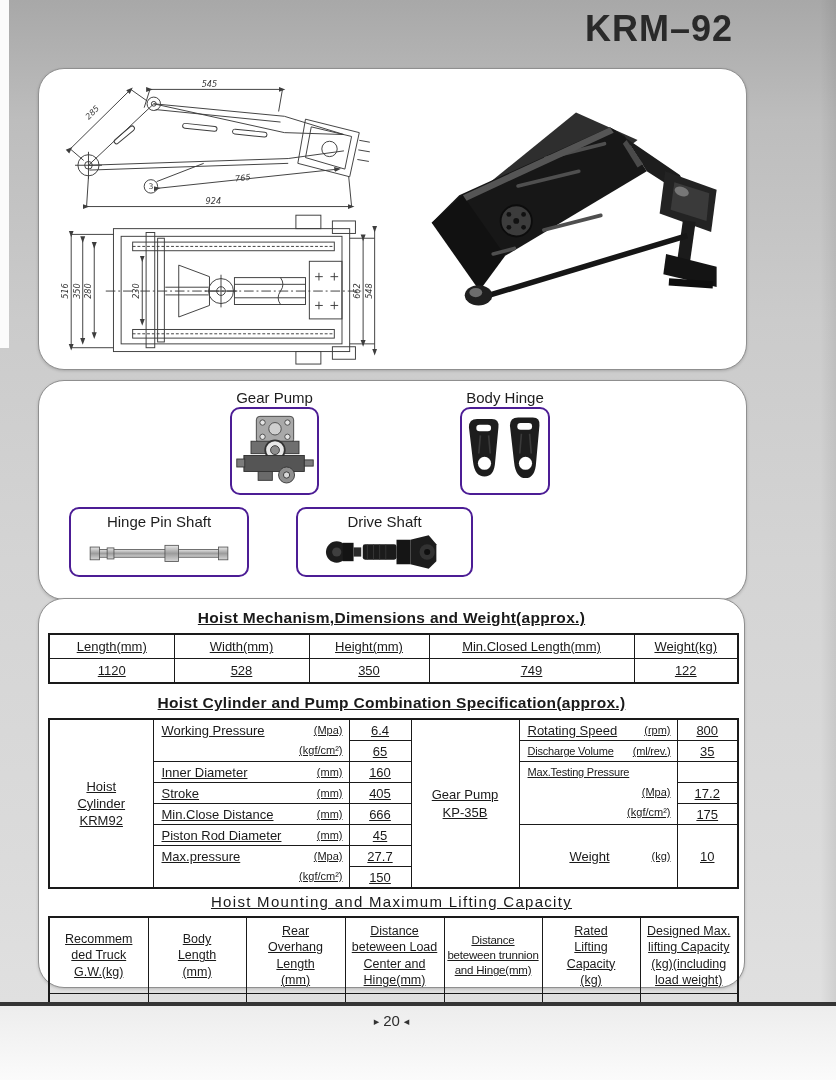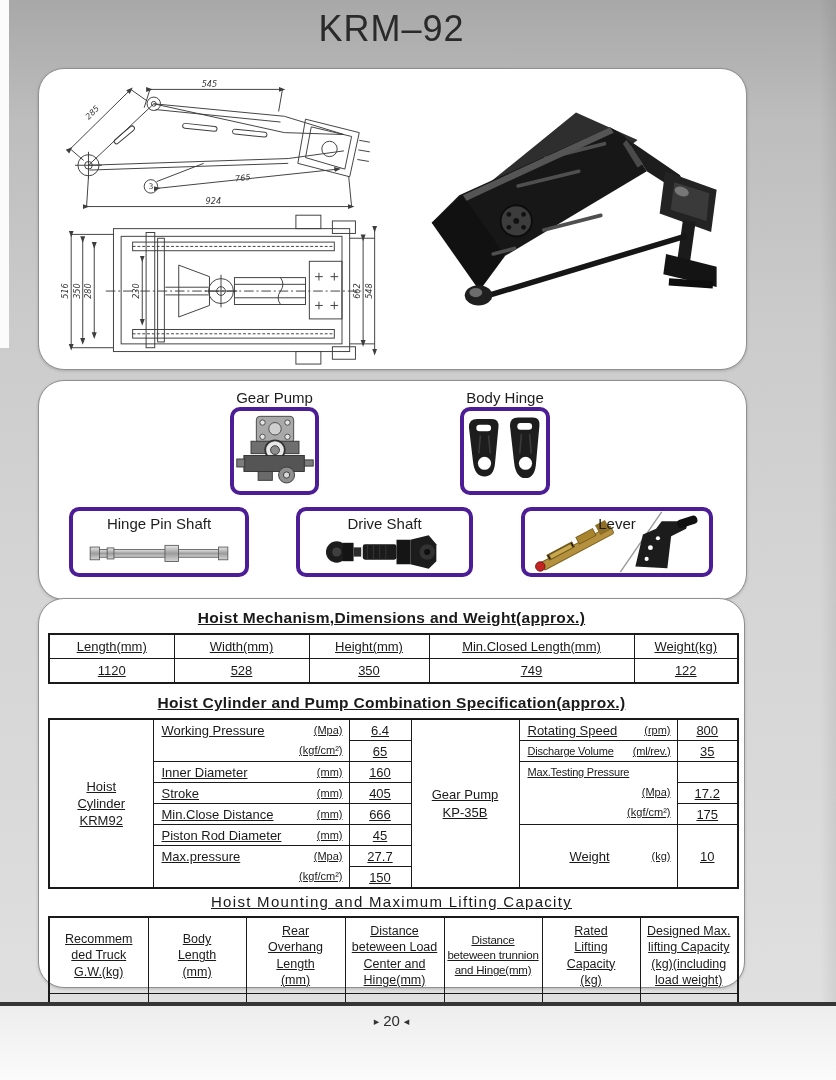--- a/index.html
+++ b/index.html
@@ -2,36 +2,36 @@
 <html><head>
 <meta charset="utf-8">
 <style>
   html,body{margin:0;padding:0;}
   body{width:836px;height:1080px;font-family:"Liberation Sans",sans-serif;color:#1a1a1a;}
   .page{position:relative;width:836px;height:1080px;overflow:hidden;
         background:linear-gradient(180deg,#a8a8a8 0px,#bdbdbd 120px,#cbcbcb 320px,#d4d4d4 560px,#dbdbdb 860px,#e0e0e0 1002px);}
   .left-strip{position:absolute;left:0;top:0;width:9px;height:348px;background:#fbfbfb;}
   .right-shade{position:absolute;right:0;top:0;width:16px;height:1002px;
         background:linear-gradient(90deg,rgba(0,0,0,0) 0%,rgba(0,0,0,0.07) 100%);}
-  .page-title{position:absolute;top:8px;left:38px;width:707px;text-align:center;
-        font-size:36px;font-weight:normal;letter-spacing:1px;color:#2a2a2a;}
+  .page-title{position:absolute;top:8px;left:26px;width:707px;text-align:right;
+        font-size:36px;font-weight:bold;letter-spacing:1px;color:#2a2a2a;}
   .panel{position:absolute;left:38px;width:707px;background:#fff;border:1px solid #8f8f8f;
         border-radius:26px;box-shadow:0 1px 3px rgba(0,0,0,0.18);}
   .panel-drawings{top:68px;height:300px;}
   .panel-parts{top:380px;height:218px;}
   .panel-tables{top:598px;height:390px;box-sizing:border-box;padding:8px 9px 0 9px;text-decoration:underline;}
 
   
   .tech-draw{position:absolute;left:12px;top:6px;}
   .render-3d{position:absolute;left:358px;top:14px;}
   .dim{font-size:8.5px;font-style:italic;fill:#3a3a3a;text-anchor:middle;font-family:"DejaVu Sans",sans-serif;}
 
   
   .part-label{position:absolute;font-size:15px;color:#1d1d1d;text-align:center;}
-  .part-box{position:absolute;background:#fff;border:4px solid #4c1d95;border-radius:10px;
+  .part-box{position:absolute;background:#fff;border:2px solid #4c1d95;border-radius:10px;
         display:flex;align-items:center;justify-content:center;box-sizing:border-box;}
   .part-box .inner-label{position:absolute;top:4px;left:0;right:0;text-align:center;font-size:15px;color:#1d1d1d;}
 
   
   .tbl-title{ text-align:center;font-size:15.5px;font-weight:bold;margin:2px 0 6px 0;letter-spacing:0.3px;}
   .tbl-title.light{font-weight:normal;letter-spacing:1.3px;font-size:15px;margin-top:4px;}
   table{border-collapse:collapse;table-layout:fixed;width:689px;margin:0 auto;}
   table,td,th{border:1px solid #1a1a1a;}
   table{border-width:2px;}
   th{font-weight:normal;font-size:13px;height:21px;padding:1px 0;text-align:center;vertical-align:middle;}
@@ -268,39 +268,20 @@
           <line x1="70" y1="20" x2="70" y2="40" stroke="#3c3c3c"></line>
         <line x1="78" y1="20" x2="78" y2="40" stroke="#3c3c3c"></line>
           <line x1="86" y1="20" x2="86" y2="40" stroke="#3c3c3c"></line>
         <rect x="100" y="14" width="18" height="32" fill="#151515"></rect>
         <polygon points="118,14 142,8 152,20 152,42 142,52 118,46" fill="#1c1c1c"></polygon>
         <circle cx="140" cy="30" r="10" fill="#323232"></circle>
         <circle cx="140" cy="30" r="4" fill="#0f0f0f"></circle>
       </svg>
     </div>
 
-    <div class="part-box" style="left:482px;top:126px;width:192px;height:70px;">
-      <span class="inner-label">Lever</span>
-      <svg width="180" height="64" viewBox="0 0 185 68">
-        <line x1="96" y1="66" x2="140" y2="2" stroke="#9a9a9a" stroke-width="1.5"></line>
-        <g transform="rotate(-28 50 40)">
-          <rect x="8" y="36" width="84" height="9" rx="2" fill="#b5913f" stroke="#7a6120"></rect>
-          <rect x="18" y="32" width="30" height="6" fill="#cbা751" stroke="#7a6120"></rect>
-          <rect x="20" y="33" width="26" height="5" fill="#c9a94e" stroke="#7a6120"></rect>
-          <rect x="54" y="30" width="20" height="8" fill="#a8842f" stroke="#7a6120"></rect>
-          <rect x="78" y="28" width="12" height="12" fill="#8f6f26"></rect>
-        </g>
-        <circle cx="11" cy="60" r="5" fill="#c42424" stroke="#6e1010"></circle>
-        <polygon points="112,60 120,26 134,20 140,12 168,12 166,20 150,28 146,62" fill="#1c1c1c"></polygon>
-        <rect x="156" y="8" width="22" height="9" rx="4" fill="#111" transform="rotate(-18 167 12)"></rect>
-        <circle cx="128" cy="40" r="2.6" fill="#fff"></circle>
-        <circle cx="136" cy="30" r="2.2" fill="#fff"></circle>
-        <circle cx="124" cy="52" r="2.2" fill="#fff"></circle>
-      </svg>
-    </div>
   </div>
 
   <div class="panel panel-tables">
 
     <div class="tbl-title">Hoist Mechanism,Dimensions and Weight(approx.)</div>
     <table class="tbl1">
       <colgroup>
           <col style="width:125px">
           <col style="width:135px">
           <col style="width:120px">

